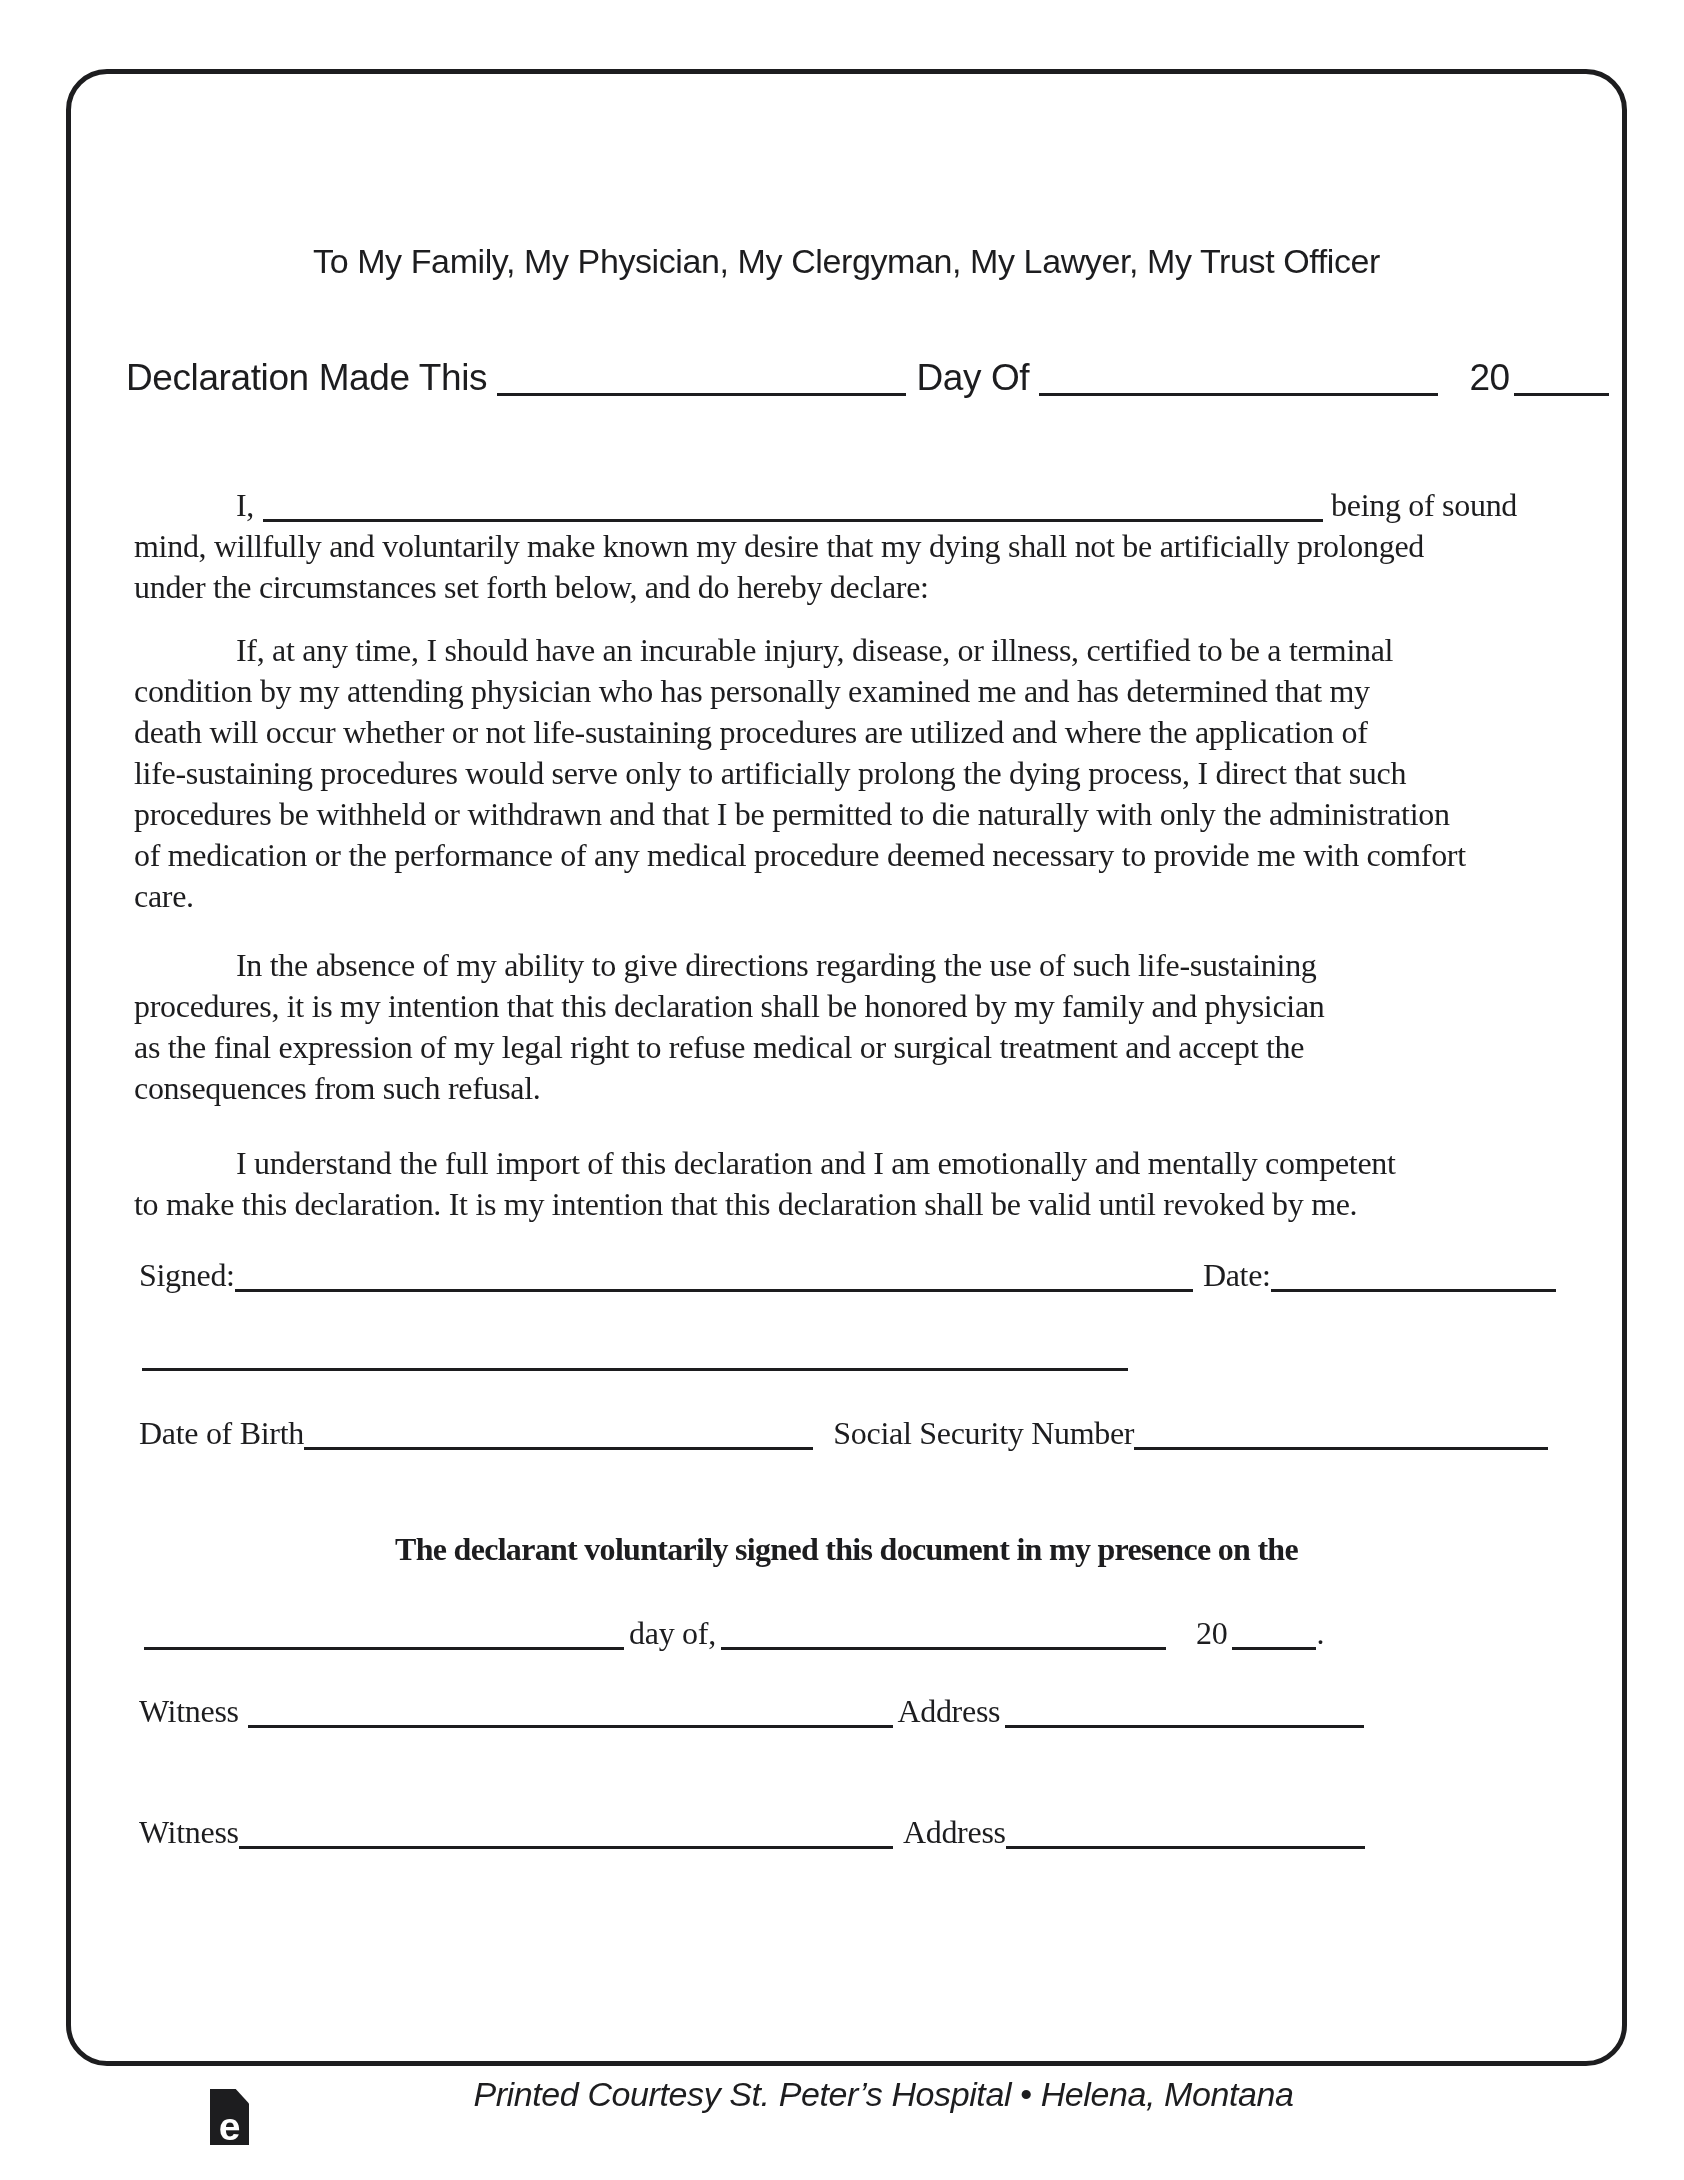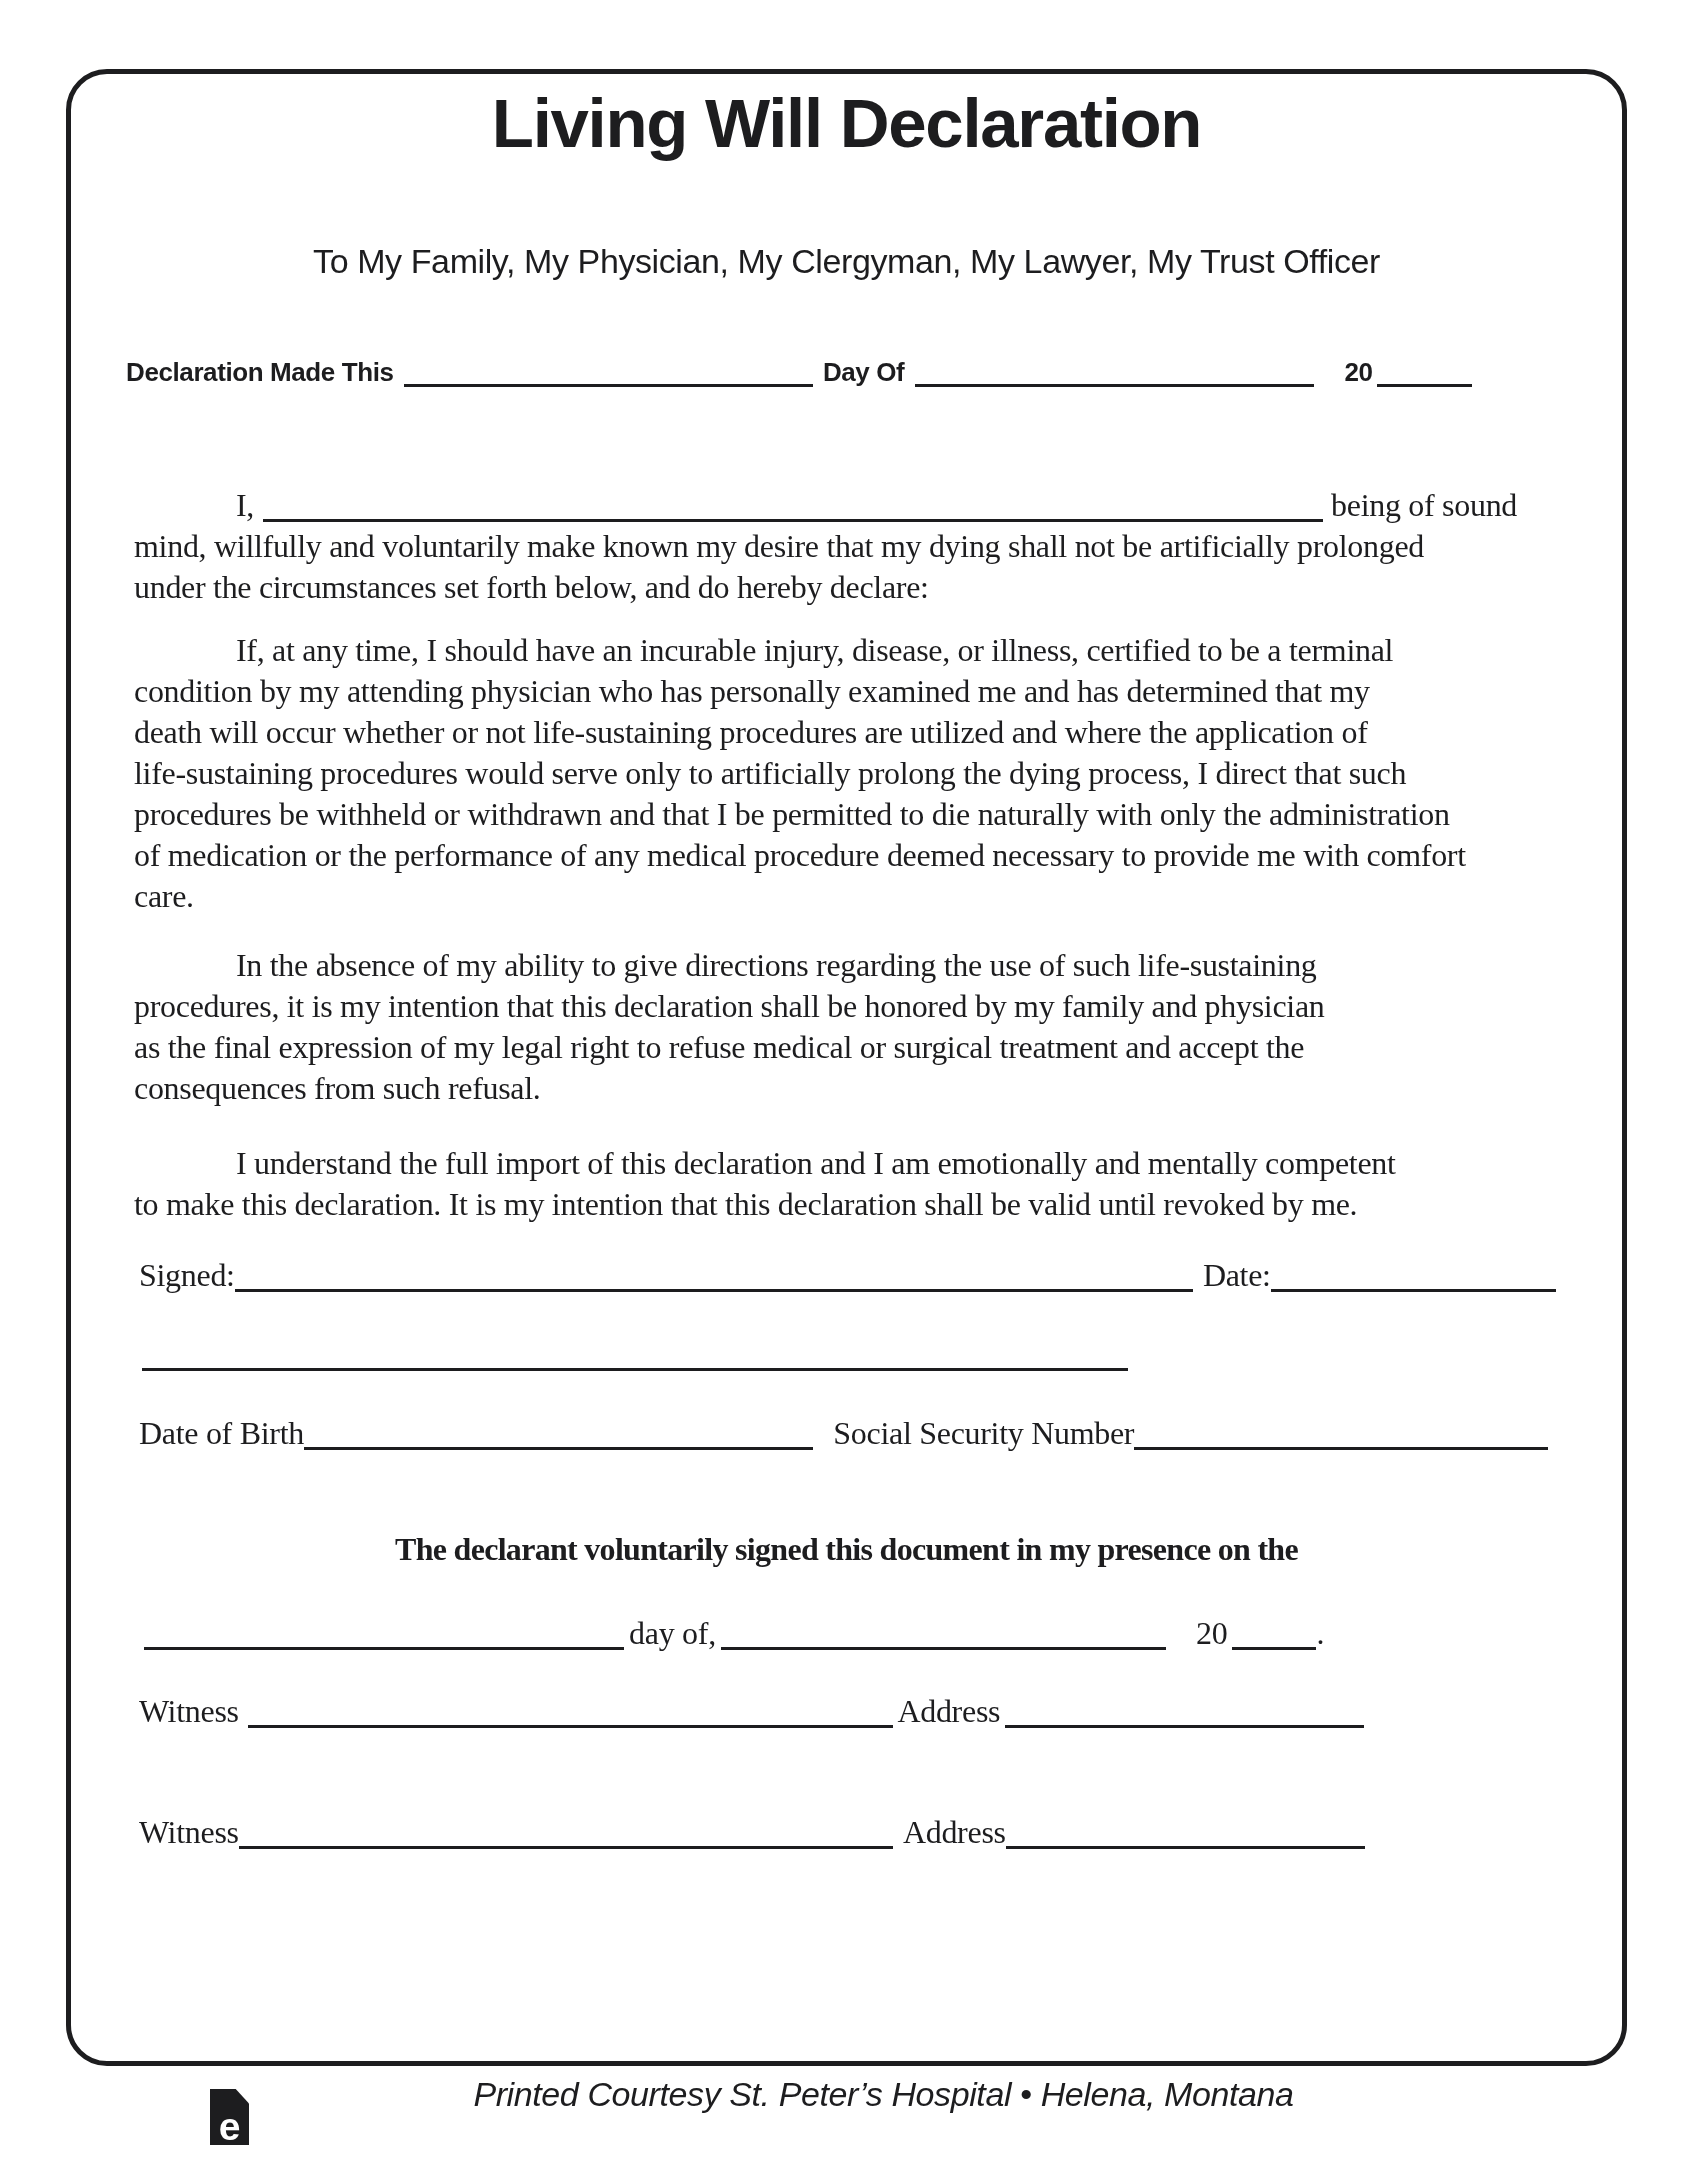--- a/index.html
+++ b/index.html
@@ -33,25 +33,24 @@
   }
   .salutation {
     font-family: "Liberation Sans", "DejaVu Sans", sans-serif;
     font-size: 34px;
     line-height: 1;
     letter-spacing: -0.4px;
     white-space: nowrap;
   }
   .sans-row {
     font-family: "Liberation Sans", "DejaVu Sans", sans-serif;
-    font-size: 26px;
+    font-size: 37px;
     line-height: 1;
     letter-spacing: -0.4px;
     white-space: nowrap;
-    font-weight: bold;
   }
   .body-text {
     font-size: 32px;
     line-height: 41px;
     letter-spacing: -0.3px;
     margin-top: 16px;
   }
   .body-text .line { white-space: nowrap; }
   .indent { padding-left: 102px; }
   .form-row {
@@ -98,21 +97,20 @@
     font-weight: bold;
     font-size: 39px;
     line-height: 0.95;
   }
 </style>
 </head>
 <body>
 
 <div class="page">
 
-  <div class="abs center title" style="top:15.3px;">Living Will Declaration</div>
 
   <div class="abs center salutation" style="top:170px;">To My Family, My Physician, My Clergyman, My Lawyer, My Trust Officer</div>
 
   <div class="abs sans-row" style="top:285px; left:55px;"><span>Declaration Made This</span><span class="bl" style="width:409px; margin-left:10.2px;"></span><span style="margin-left:10.2px;">Day Of</span><span class="bl" style="width:399px; margin-left:10.2px;"></span><span style="margin-left:31px;">20</span><span class="bl" style="width:95px; margin-left:4.3px;"></span></div>
 
   <div class="abs body-text" style="top:395px; left:63px; width:1440px;">
     <div class="line indent"><span>I,</span><span class="bl" style="width:1060px; margin-left:8.5px; margin-right:8.5px;"></span><span>being of sound</span></div>
     <div class="line">mind, willfully and voluntarily make known my desire that my dying shall not be artificially prolonged</div>
     <div class="line">under the circumstances set forth below, and do hereby declare:</div>
   </div>

